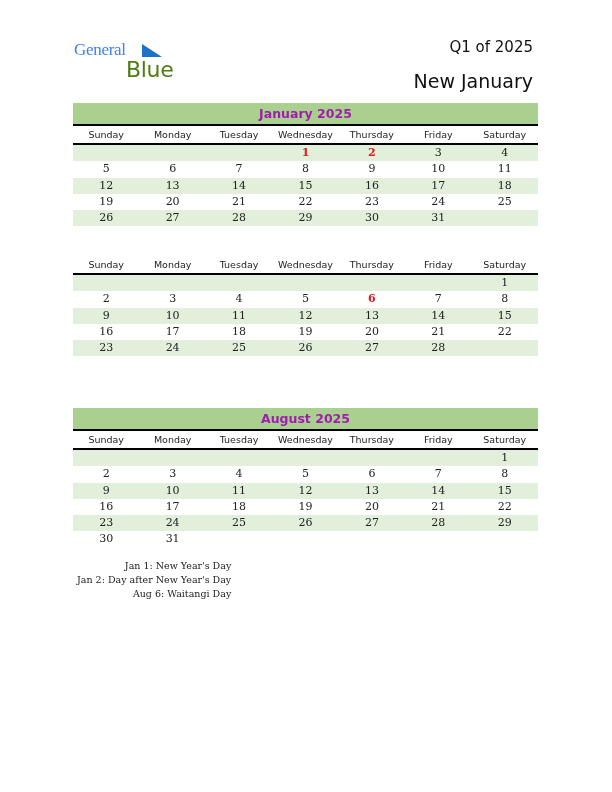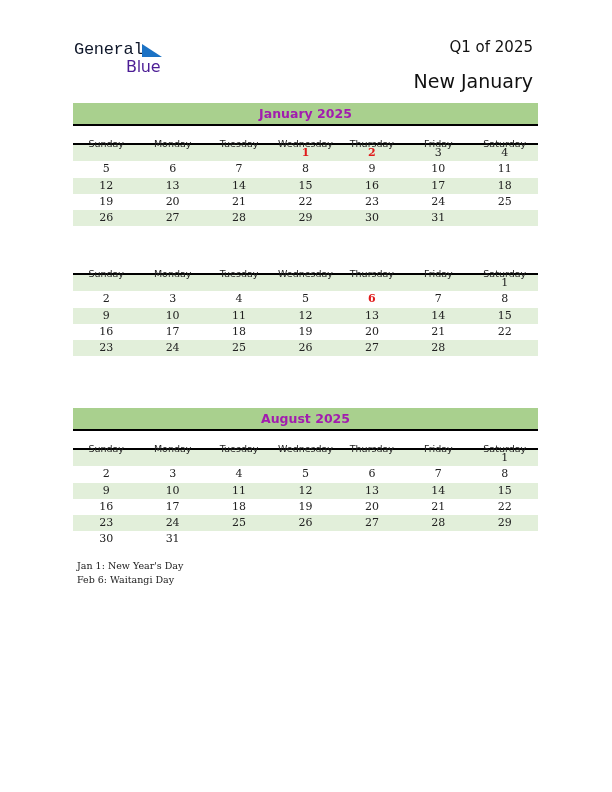--- a/index.html
+++ b/index.html
@@ -1,33 +1,33 @@
 <!DOCTYPE html>
 <html><head>
 <meta charset="utf-8">
 <style>
   html, body { margin:0; padding:0; }
   body { width:612px; height:792px; background:#ffffff; position:relative; font-family:"DejaVu Sans", sans-serif; color:#1a1a1a; overflow:hidden; }
   .logo { position:absolute; left:74px; top:40px; width:100px; height:40px; }
-  .logo .general { position:absolute; left:0; top:0; font-family:Liberation Mono, monospace; font-size:17px; color:#0f172a; letter-spacing:-0.3px; }
-  .logo .blue { position:absolute; left:52px; top:17px; font-size:16px; color:#4c1d95; letter-spacing:-0.3px; }
+  .logo .general { position:absolute; left:0; top:0; font-family:Liberation Serif, serif; font-size:17px; color:#3b82f6; letter-spacing:-0.3px; }
+  .logo .blue { position:absolute; left:52px; top:17px; font-size:22px; color:#4d7c0f; letter-spacing:-0.3px; }
   .logo .tri { position:absolute; left:68px; top:4px; width:0; height:0; border-left:20px solid #1c72c4; border-top:13px solid transparent; }
   .title { position:absolute; right:79px; top:38px; font-size:15px; color:#111; text-align:right;margin-left:12px; }
   .subtitle { position:absolute; right:79px; top:70px; font-size:19px; color:#111; text-align:right; }
 
   .month { position:absolute; left:73px; width:465px; }
   .month-header { background:#a9d08e; height:21px; line-height:21px; text-align:center; font-weight:bold; font-size:12.5px; color:#a21caf; border-bottom:2px solid #000; }
   .dow-row { display:flex; height:17px; line-height:17px; border-bottom:2px solid #000; }
-  .dow-row span { flex:1; text-align:center; font-size:9.5px; color:#222;margin-top:9px; }
+  .dow-row span { flex:1; text-align:center; font-size:9.5px; color:#222; }
   .week { display:flex; height:16.3px; line-height:16.3px; }
   .week.alt { background:#e2efda; }
   .week span { flex:1; text-align:center; font-family:"DejaVu Serif", serif; font-size:11px; color:#222; }
   .week span.holiday { color:#e01b1b; font-weight:bold; }
 
-  .notes { position:absolute; left:77px; top:559px; font-family:"DejaVu Serif", serif; font-size:9.5px; color:#222; line-height:14px; }
+  .notes { position:absolute; left:77px; top:559px; font-family:"DejaVu Serif", serif; font-size:9.5px; color:#222; line-height:14px;text-align:right; }
 </style>
 </head>
 <body>
 
 <div class="logo">
   <span class="general">General</span>
   <span class="tri"></span>
   <span class="blue">Blue</span>
 </div>
 
@@ -211,14 +211,15 @@
         <span></span>
         <span></span>
         <span></span>
         <span></span>
       </div>
     </div>
   </div>
 
 <div class="notes">
   <div>Jan 1: New Year's Day</div>
-  <div>Feb 6: Waitangi Day</div>
+  <div>Jan 2: Day after New Year's Day</div>
+  <div>Aug 6: Waitangi Day</div>
 </div>
 
 </body></html>

